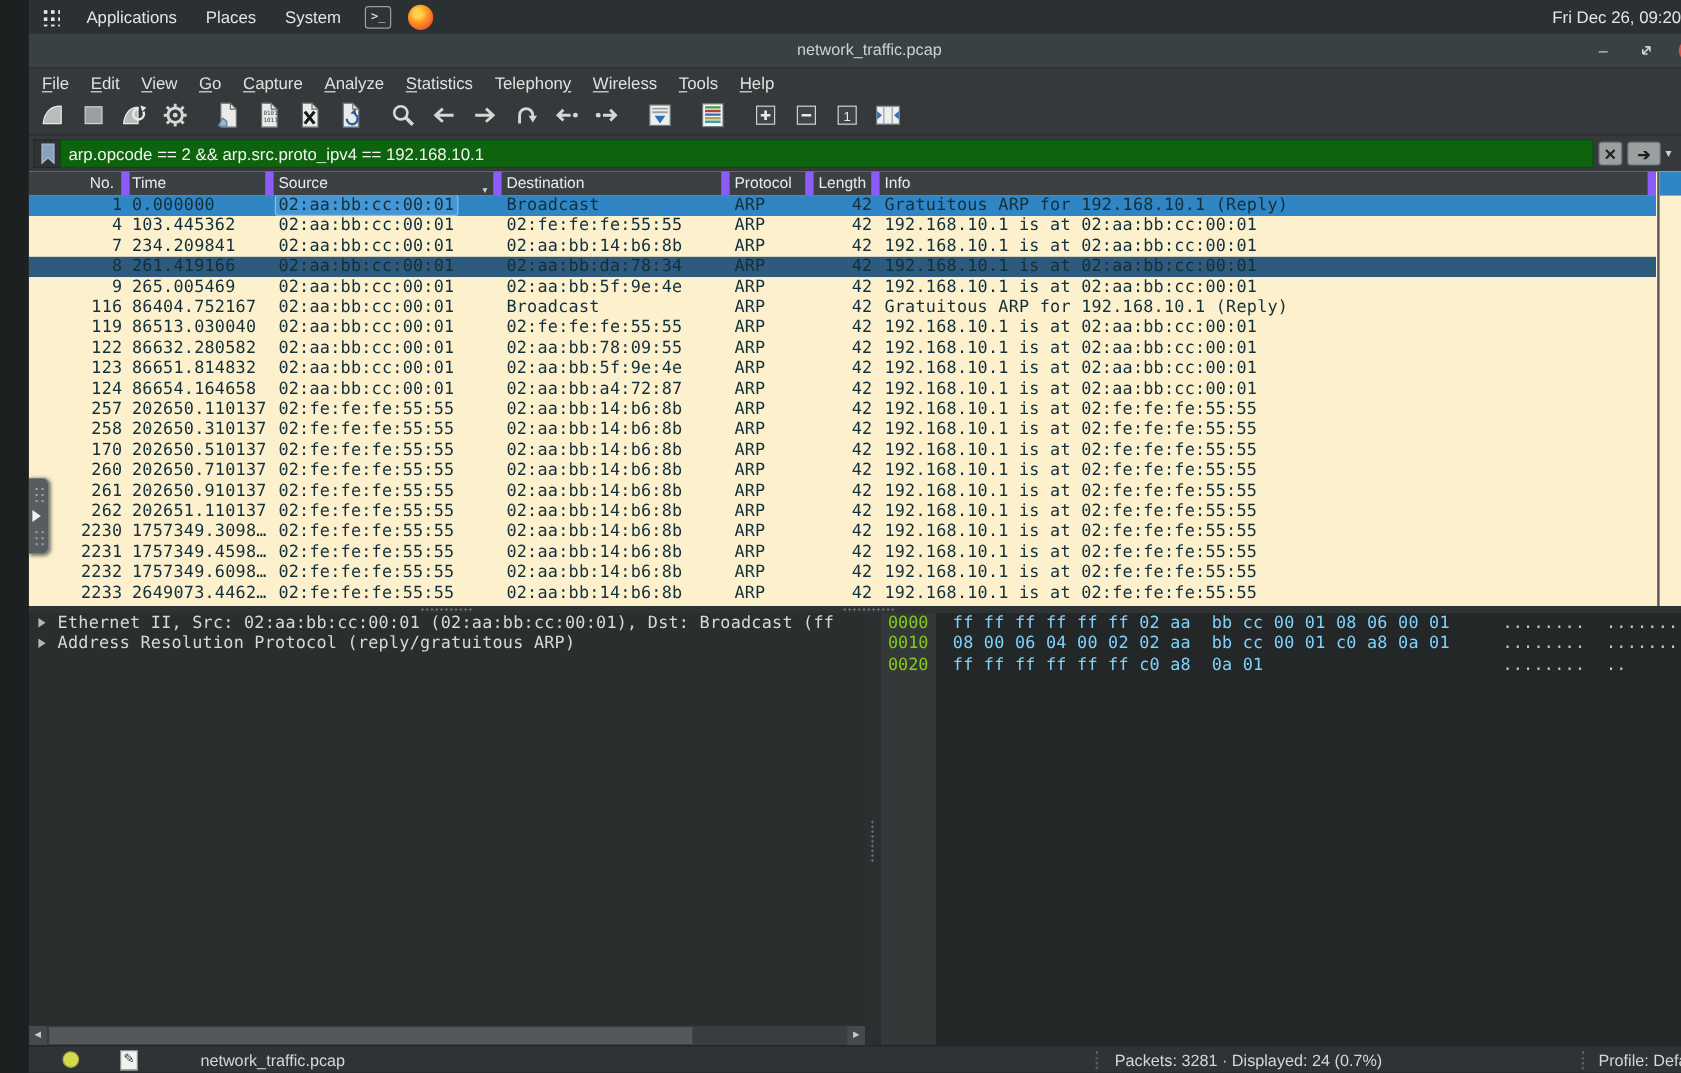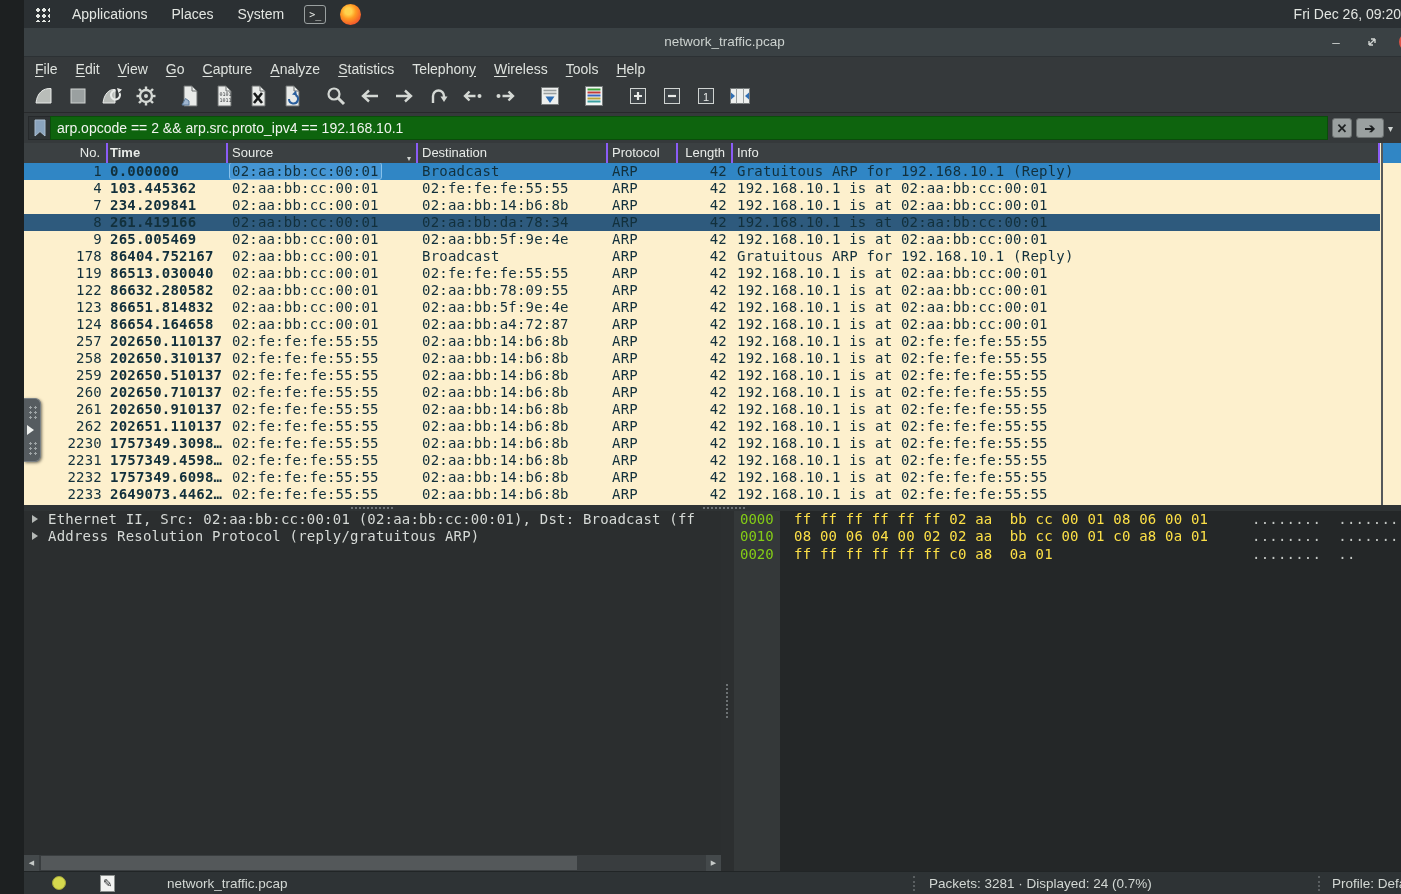--- a/index.html
+++ b/index.html
@@ -53,31 +53,31 @@
             border-radius:3px; color:#1c1f20; display:flex; align-items:center; justify-content:center;
             font-size:13px; font-weight:bold; }
   .fb-btn.apply { width:28px; }
   .fb-caret { color:#cfd3d1; font-size:10px; margin-left:4px; }
   .fb-plus { color:#d8dcd8; font-size:22px; margin-left:12px; font-weight:bold; line-height:20px; }
 
   
   #packet-list { position:absolute; top:143px; left:0; right:0; height:362px; background:#fdf0cd; }
   #pl-header { position:absolute; top:0; left:0; width:1356px; height:20px; background:#3b4042;
                display:flex; color:#e8ebe8; font-size:13px; }
-  .hcell { border-right:2px solid #8b5cf6; line-height:19px; padding-left:4px; position:relative;
+  .hcell { border-right:7px solid #8b5cf6; line-height:19px; padding-left:4px; position:relative;
            white-space:nowrap; overflow:hidden; }
   .hcell .sort-caret { position:absolute; right:5px; top:6px; font-size:8px; color:#cfd3d1; }
   #pl-rows { position:absolute; top:20px; left:0; width:1356px; }
   .pl-row { display:flex; height:17px; line-height:17px; background:#fdf0cd; color:#12303c;
             font-family:"DejaVu Sans Mono",monospace; font-size:14px; letter-spacing:0.2px; white-space:nowrap; }
   .pl-row.selected { background:#3086c5; }
   .pl-row.marked   { background:#2e5a7d; }
   .cell { overflow:hidden; }
   .col-no          { width:84px;  text-align:right; padding-right:6px; }
-  .col-time        { width:120px; padding-left:2px;font-weight:bold; }
+  .col-time        { width:120px; padding-left:2px; }
   .col-source      { width:190px; padding-left:4px; }
   .col-destination { width:190px; padding-left:4px; }
   .col-protocol    { width:70px;  padding-left:4px; }
   .col-length      { width:55px;  text-align:right; padding-right:6px; }
   .col-info        { flex:1; padding-left:4px; }
   .focus-cell { background:#4596d4; outline:1px solid #86c0ea; border-radius:2px; padding:0 2px; margin-left:-2px; }
 
   #pl-minimap { position:absolute; top:0; right:17px; width:27px; height:362px; background:#fdf0cd;
                 border-left:2px solid #55595b; }
   #pl-minimap .mini-sel { position:absolute; top:0; left:0; right:0; height:20px; }
@@ -117,21 +117,21 @@
                  color:#c6cac8; font-size:7px; text-align:center; line-height:16px; }
   #hs-left { left:0; } #hs-right { right:0; }
   #hs-thumb { position:absolute; left:17px; top:1px; width:536px; height:14px; background:#54585a; }
 
   
   #bytes-pane { position:absolute; top:511px; left:710px; right:0; height:360px; background:#242728;
                 font-family:"DejaVu Sans Mono",monospace; font-size:14px; }
   #bytes-gutter { position:absolute; left:0; top:0; width:46px; height:100%; background:#343839; }
   .byte-row { display:flex; height:17.4px; line-height:17.4px; position:relative; }
   .byte-offset { width:46px; color:#84cc16; padding-left:6px; flex:0 0 46px; }
-  .byte-hex { white-space:pre; color:#fde047; padding-left:14px; width:472px; flex:0 0 472px; letter-spacing:0.2px; }
+  .byte-hex { white-space:pre; color:#7dd3fc; padding-left:14px; width:472px; flex:0 0 472px; letter-spacing:0.2px; }
   .byte-ascii { white-space:pre; color:#c2c6c3; letter-spacing:0.2px; }
 
   
   #status-bar { position:absolute; top:871px; left:0; right:0; height:23px; background:#2e3335;
                 border-top:1px solid #212526; color:#d3d8d4; font-size:13.5px; display:flex; align-items:center; }
   #expert-dot { width:14px; height:14px; border-radius:50%; background:#d6d94e; border:1px solid #a3a63c;
                 margin-left:28px; }
   #note-icon { width:15px; height:17px; background:#f2f3f1; border:1px solid #8a8e8c; margin-left:34px;
                font-size:11px; line-height:15px; text-align:center; color:#2b2e2f; }
   #sb-filename { margin-left:52px; }
@@ -397,21 +397,21 @@
         <div class="pl-row">
           <div class="cell col-no">9</div>
           <div class="cell col-time">265.005469</div>
           <div class="cell col-source">02:aa:bb:cc:00:01</div>
           <div class="cell col-destination">02:aa:bb:5f:9e:4e</div>
           <div class="cell col-protocol">ARP</div>
           <div class="cell col-length">42</div>
           <div class="cell col-info">192.168.10.1 is at 02:aa:bb:cc:00:01</div>
         </div>
         <div class="pl-row">
-          <div class="cell col-no">178</div>
+          <div class="cell col-no">116</div>
           <div class="cell col-time">86404.752167</div>
           <div class="cell col-source">02:aa:bb:cc:00:01</div>
           <div class="cell col-destination">Broadcast</div>
           <div class="cell col-protocol">ARP</div>
           <div class="cell col-length">42</div>
           <div class="cell col-info">Gratuitous ARP for 192.168.10.1 (Reply)</div>
         </div>
         <div class="pl-row">
           <div class="cell col-no">119</div>
           <div class="cell col-time">86513.030040</div>
@@ -460,21 +460,21 @@
         <div class="pl-row">
           <div class="cell col-no">258</div>
           <div class="cell col-time">202650.310137</div>
           <div class="cell col-source">02:fe:fe:fe:55:55</div>
           <div class="cell col-destination">02:aa:bb:14:b6:8b</div>
           <div class="cell col-protocol">ARP</div>
           <div class="cell col-length">42</div>
           <div class="cell col-info">192.168.10.1 is at 02:fe:fe:fe:55:55</div>
         </div>
         <div class="pl-row">
-          <div class="cell col-no">259</div>
+          <div class="cell col-no">170</div>
           <div class="cell col-time">202650.510137</div>
           <div class="cell col-source">02:fe:fe:fe:55:55</div>
           <div class="cell col-destination">02:aa:bb:14:b6:8b</div>
           <div class="cell col-protocol">ARP</div>
           <div class="cell col-length">42</div>
           <div class="cell col-info">192.168.10.1 is at 02:fe:fe:fe:55:55</div>
         </div>
         <div class="pl-row">
           <div class="cell col-no">260</div>
           <div class="cell col-time">202650.710137</div>

